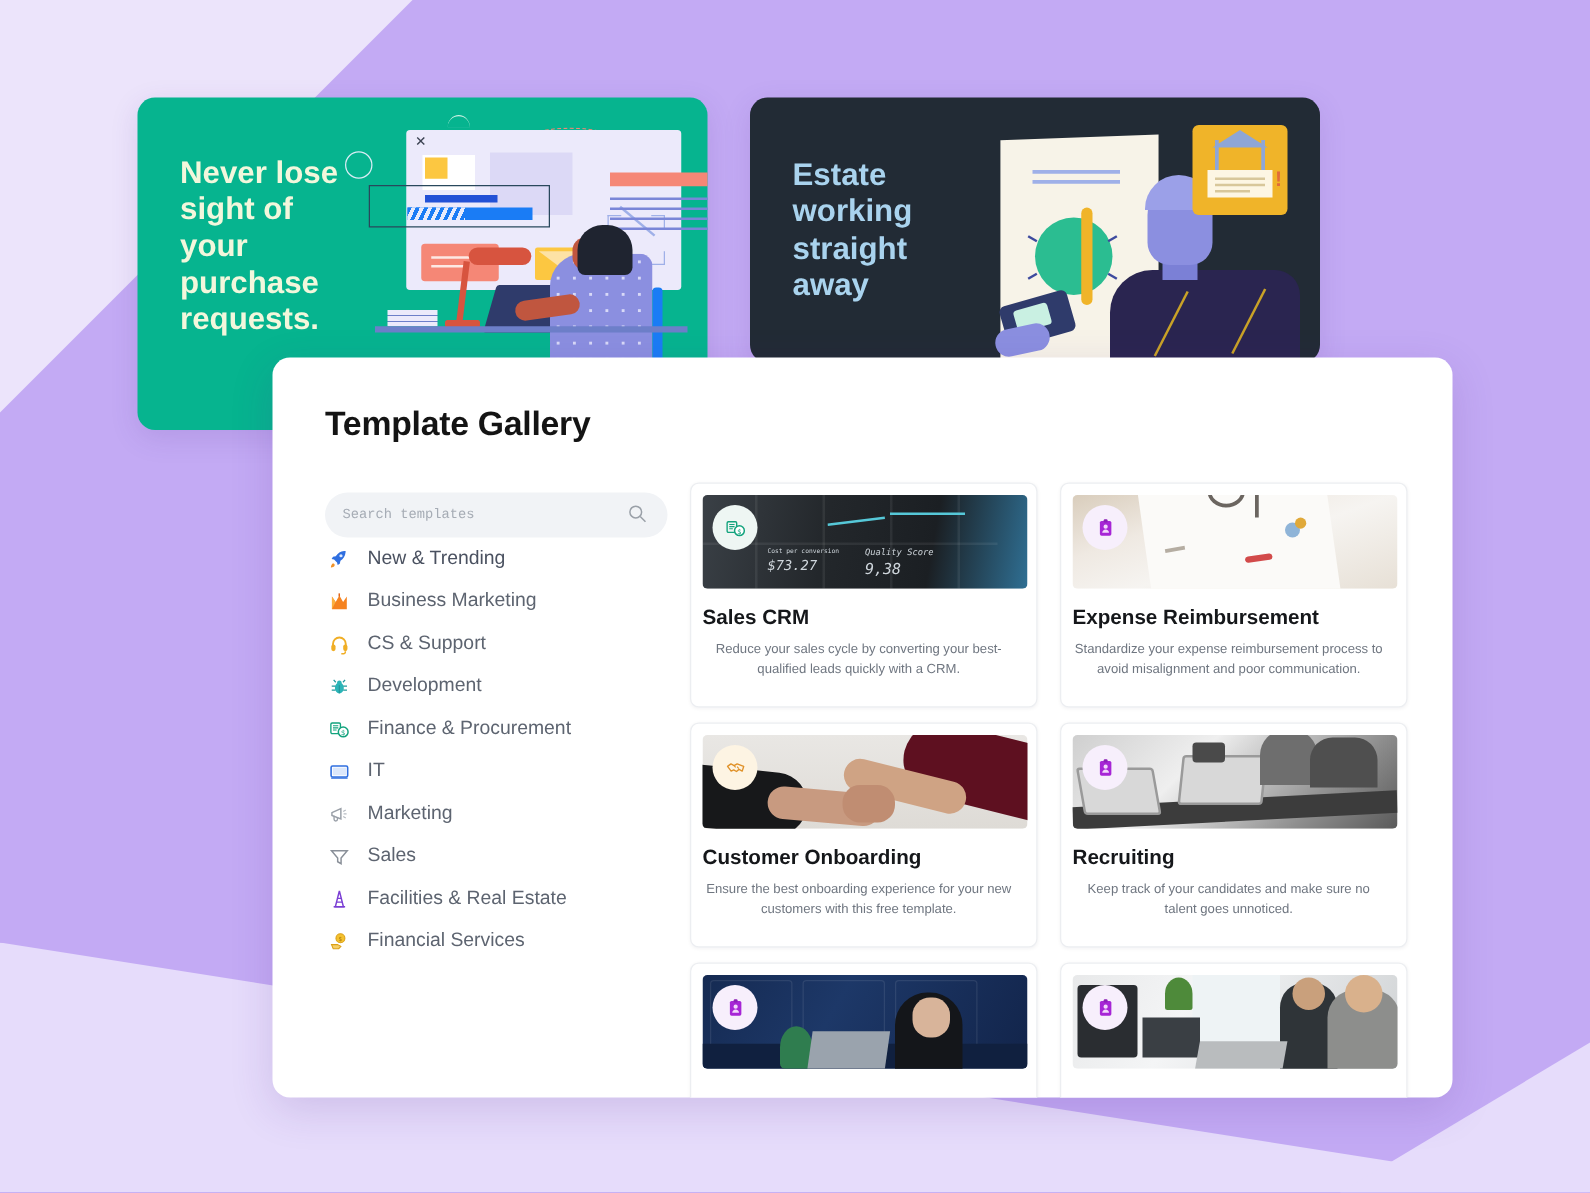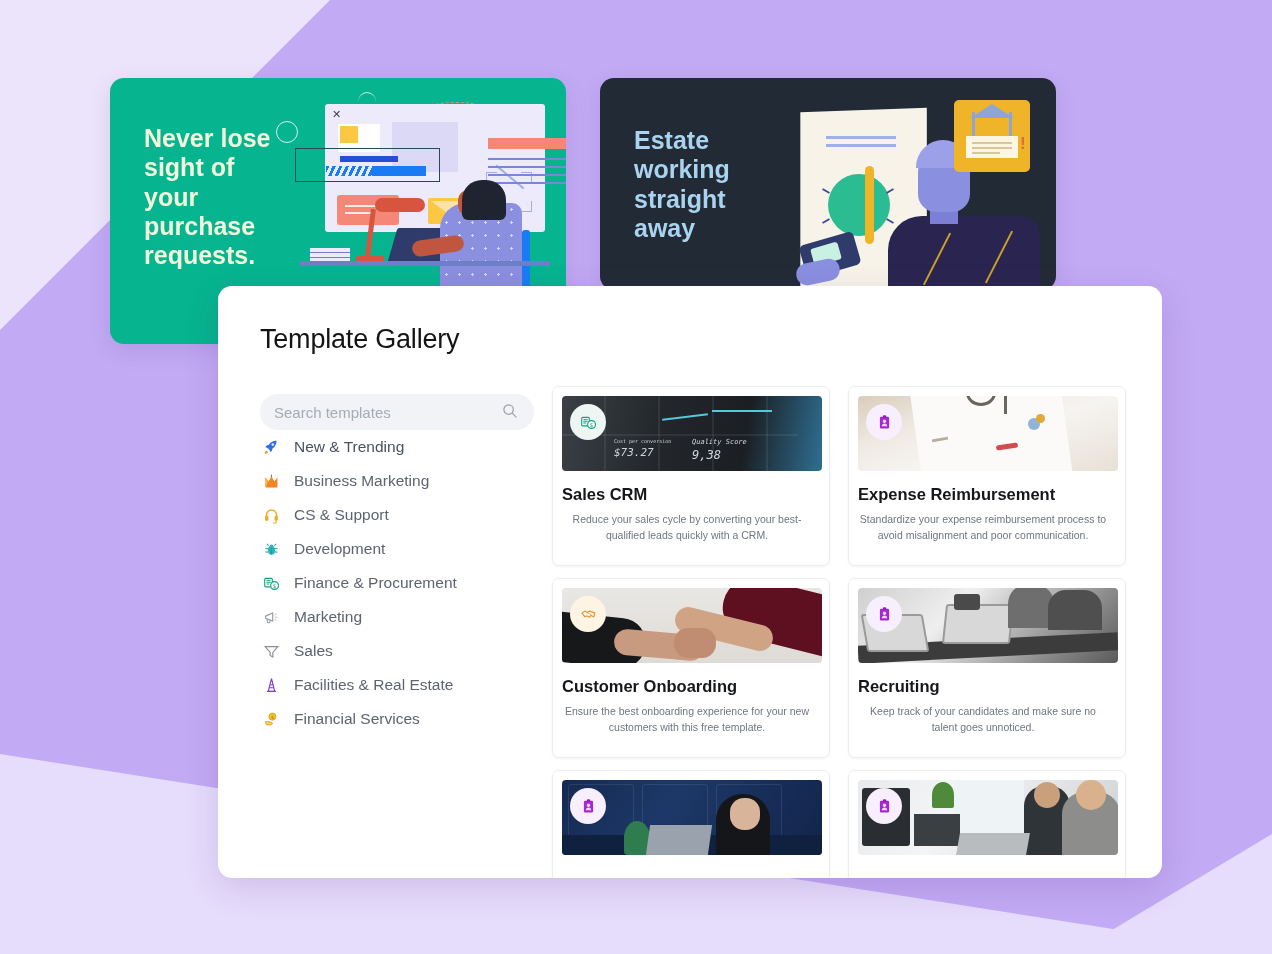--- a/index.html
+++ b/index.html
@@ -132,32 +132,32 @@
 
   
   .panel {
     position: absolute; left: 218px; top: 286px; width: 944px; height: 592px;
     background: #fff; border-radius: 14px;
     box-shadow: 0 10px 34px rgba(80,40,140,.16);
     overflow: hidden;
   }
   .panel-title {
     position: absolute; left: 42px; top: 38px;
-    font-size: 27px; font-weight: normal; color: #141414; letter-spacing: -.2px;
+    font-size: 27px; font-weight: bold; color: #141414; letter-spacing: -.2px;
   }
 
   
   .sidebar { position: absolute; left: 42px; top: 108px; width: 290px; }
   .search-box {
     width: 274px; height: 36px; background: #f1f3f6; border-radius: 18px;
     position: relative; display: flex; align-items: center; padding: 0 14px;
   }
   .search-input {
     border: 0; background: transparent; outline: none; width: 220px;
-    font-family: Liberation Sans, sans-serif; font-size: 15px; color: #8d939c;
+    font-family: Liberation Mono, monospace; font-size: 11px; color: #8d939c;
   }
   .search-input::placeholder { color: #a6acb5; }
   .search-icon { position: absolute; right: 16px; top: 9px; width: 16px; height: 16px; }
 
   .cat-list { }
   .cat-item {
     display: flex; align-items: center; height: 34px; cursor: pointer;
   }
   .cat-icon {
     width: 22px; height: 22px; margin-right: 12px; flex: 0 0 22px;
@@ -375,20 +375,30 @@
               <path d="M4 6.6h5M4 8.6h5M4 10.6h3.4" stroke="#12a37d" stroke-width="1.1"></path>
               <circle cx="13.6" cy="12.4" r="4.6" fill="#fff" stroke="#12a37d" stroke-width="1.4"></circle>
               <text x="13.6" y="15.4" font-size="6.4" text-anchor="middle" fill="#12a37d" font-family="DejaVu Sans">$</text>
             </svg>
           </span>
           <span class="cat-label">Finance &amp; Procurement</span>
         </div>
         <div class="cat-item">
           <span class="cat-icon">
             <svg viewBox="0 0 20 20" width="17" height="17">
+              <rect x="2.2" y="4.4" width="15.6" height="10.4" rx="1.4" fill="none" stroke="#2f6fe0" stroke-width="1.5"></rect>
+              <rect x="3.8" y="6" width="12.4" height="7.2" fill="#dbe7fb"></rect>
+              <rect x="2.2" y="15.2" width="15.6" height="1.3" rx=".6" fill="#2f6fe0"></rect>
+            </svg>
+          </span>
+          <span class="cat-label">IT</span>
+        </div>
+        <div class="cat-item">
+          <span class="cat-icon">
+            <svg viewBox="0 0 20 20" width="17" height="17">
               <path d="M3 8.4 11.4 4.6v9.6L3 11z" fill="none" stroke="#9aa0a8" stroke-width="1.4"></path>
               <path d="M5 11.4v3.2a1.6 1.6 0 0 0 3.2 0v-2.2" fill="none" stroke="#9aa0a8" stroke-width="1.3"></path>
               <path d="M13.6 7.2l2.4-1.4M14 9.6h2.8M13.6 12l2.4 1.4" stroke="#b6bbc2" stroke-width="1.1"></path>
             </svg>
           </span>
           <span class="cat-label">Marketing</span>
         </div>
         <div class="cat-item">
           <span class="cat-icon">
             <svg viewBox="0 0 20 20" width="17" height="17">

